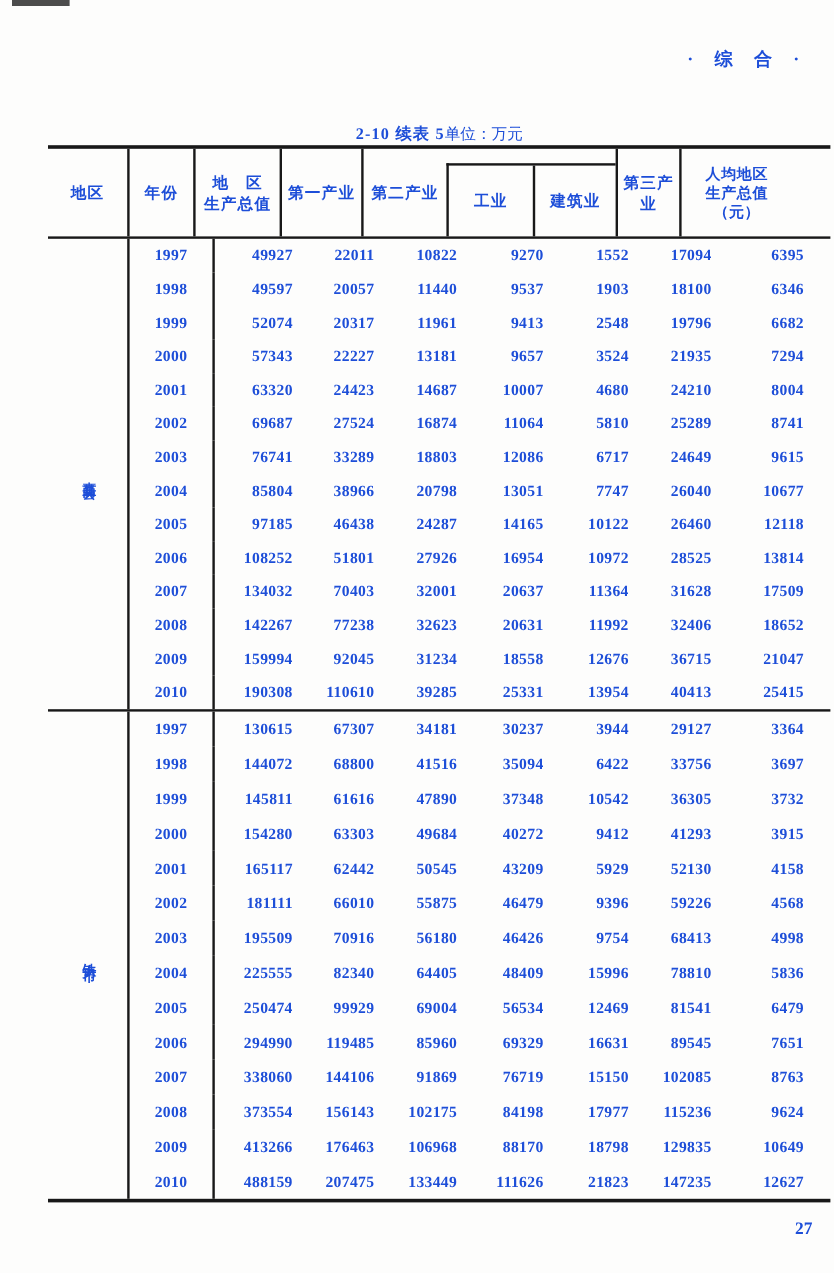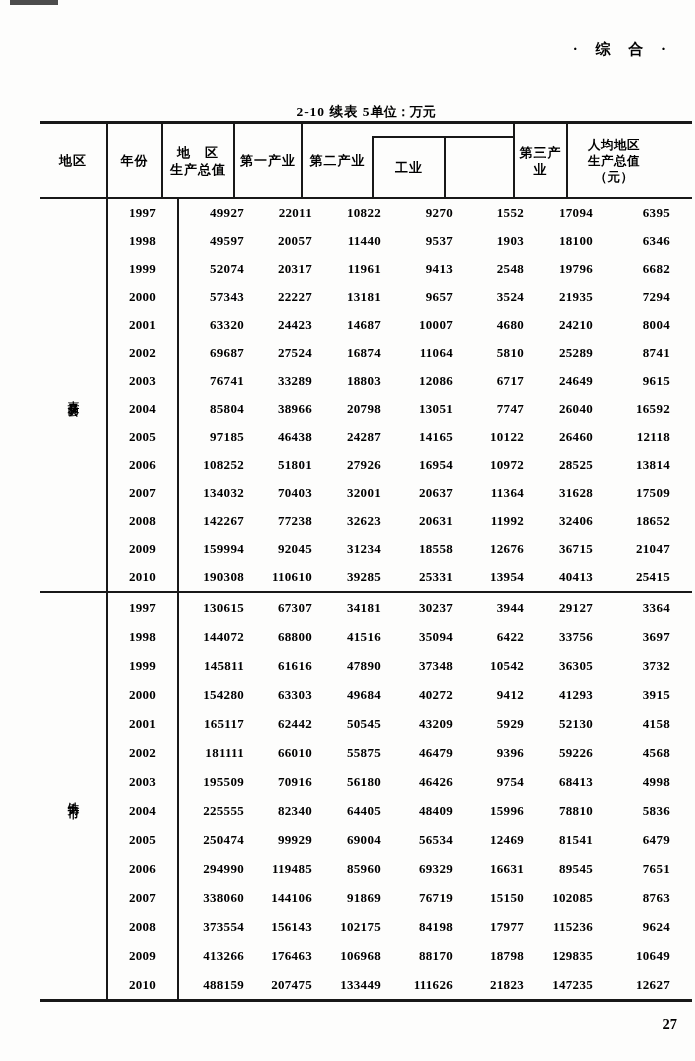--- a/index.html
+++ b/index.html
@@ -3,35 +3,35 @@
 <meta charset="utf-8">
 <style>
   html,body{margin:0;padding:0;}
   body{background:#e8e8e8;}
   .page{
     position:relative;
     width:695px;height:1061px;
     margin:0 auto;
     background:#fdfdfc;
     font-family:"Liberation Serif","DejaVu Serif",serif;
-    color:#000000;
+    color:#1d4ed8;
     overflow:hidden;
   }
   .smudge{position:absolute;left:10px;top:0;width:48px;height:5px;background:#4c4c4c;}
   .running-head{
     position:absolute;top:40px;right:22px;
     font-size:15px;font-weight:bold;letter-spacing:7px;
     white-space:nowrap;
   }
   .caption-row{
     position:absolute;left:40px;top:103px;width:652px;height:18px;
     display:flex;justify-content:center;align-items:flex-end;
   }
   .table-title{font-size:13.5px;font-weight:bold;letter-spacing:1px;}
-  .unit-label{font-size:13px;font-weight:bold;}
+  .unit-label{font-size:13px;font-weight:normal;}
 
   .stat-table{
     position:absolute;left:40px;top:121px;width:652px;
     border-top:3px solid #181818;
     border-bottom:3px solid #181818;
   }
   
   .thead{
     position:relative;display:flex;height:73px;
     border-bottom:2px solid #181818;
@@ -111,20 +111,21 @@
       <div class="th th-year">年份</div>
       <div class="th th-gdp">
         <span>地　区</span>
         <span>生产总值</span>
       </div>
       <div class="th th-primary">第一产业</div>
       <div class="th-group">
         <div class="th-secondary">第二产业</div>
         <div class="th-subbox">
           <div class="th-industry">工业</div>
+          <div class="th-construction">建筑业</div>
         </div>
       </div>
       <div class="th th-tertiary">第三产业</div>
       <div class="th th-percap">
         <span>人均地区</span>
         <span>生产总值</span>
         <span>（元）</span>
       </div>
     </div>
 
@@ -205,21 +206,21 @@
               <div class="cell c7">9615</div>
             </div>
             <div class="trow">
               <div class="cell c0">2004</div>
               <div class="cell c1">85804</div>
               <div class="cell c2">38966</div>
               <div class="cell c3">20798</div>
               <div class="cell c4">13051</div>
               <div class="cell c5">7747</div>
               <div class="cell c6">26040</div>
-              <div class="cell c7">16592</div>
+              <div class="cell c7">10677</div>
             </div>
             <div class="trow">
               <div class="cell c0">2005</div>
               <div class="cell c1">97185</div>
               <div class="cell c2">46438</div>
               <div class="cell c3">24287</div>
               <div class="cell c4">14165</div>
               <div class="cell c5">10122</div>
               <div class="cell c6">26460</div>
               <div class="cell c7">12118</div>

